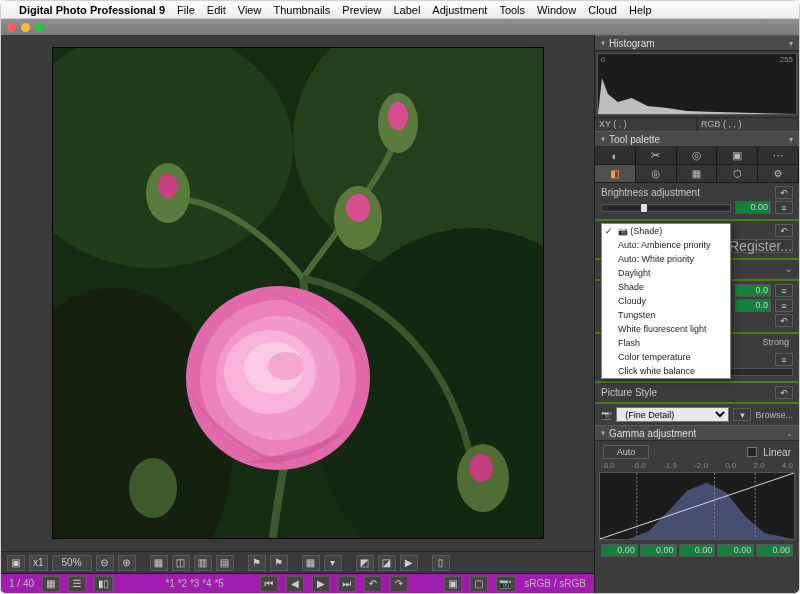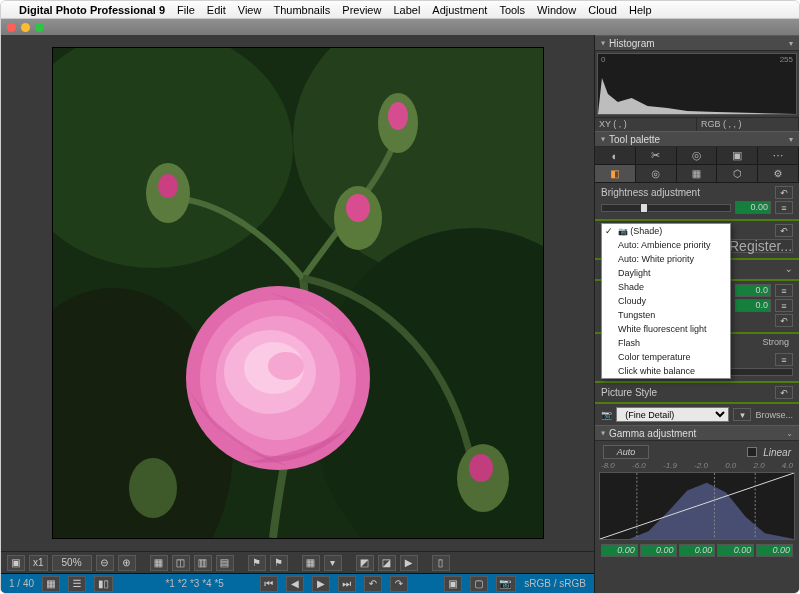--- a/index.html
+++ b/index.html
@@ -46,23 +46,23 @@
 .segbtn div { flex:1; height:14px; background:#383838; border:1px solid #555; color:#aaa; font-size:14px; display:flex; align-items:center; justify-content:center; }
 
 .wb-popup { position:absolute; left:600px; top:222px; width:130px; background:#fff; border:1px solid #888; box-shadow:2px 2px 6px rgba(0,0,0,.4); font-size:9px; color:#222; z-index:50; }
 .wb-popup .item { padding:2px 6px 2px 16px; position:relative; white-space:nowrap; }
 .wb-popup .item.sel::before { content:"✓"; position:absolute; left:3px; }
 .wb-popup .item.sel .cam::before { content:"📷 "; font-size:8px; }
 
 .toolbar { height:22px; background:#3a3a3a; border-top:1px solid #222; display:flex; align-items:center; padding:0 6px; gap:4px; }
 .tbtn { min-width:18px; height:16px; background:#444; border:1px solid #5a5a5a; color:#ccc; font-size:10px; display:inline-flex; align-items:center; justify-content:center; padding:0 3px; }
 .toolbar .sep { width:6px; }
-.statusbar { height:20px; background:#0369a1; border-top:1px solid #111; display:flex; align-items:center; padding:0 8px; gap:8px; font-size:10px; color:#bbb; }
+.statusbar { height:20px; background:#a21caf; border-top:1px solid #111; display:flex; align-items:center; padding:0 8px; gap:8px; font-size:10px; color:#bbb; }
 .statusbar .right { margin-left:auto; }
-.gamma { margin:2px;font-style:italic; }
+.gamma { margin:2px; }
 .gamma-hd { display:flex; gap:6px; align-items:center; padding:2px 6px; }
 .gamma-hd .auto { width:46px; height:14px; background:#3a3a3a; border:1px solid #5e5e5e; font-size:9px; display:flex; align-items:center; justify-content:center; color:#ccc; }
 .gamma-axis { display:flex; justify-content:space-between; font-size:8px; color:#888; padding:0 4px; }
 .gamma-plot { height:68px; background:#1c1c1c; border:1px solid #555; margin:2px; position:relative; }
 .gamma-vals { display:flex; gap:2px; padding:2px 4px; }
 .gamma-vals .numbox { flex:1; }
 .pstyle { display:flex; gap:4px; padding:3px 6px; align-items:center; }
 .pstyle select { flex:1; height:15px; background:#e8e8e8; border:1px solid #777; font-size:9px; padding-left:4px; }
 .strength { display:flex; justify-content:space-between; font-size:9px; color:#bbb; padding:3px 10px; }
 .checkbox { width:10px; height:10px; border:1px solid #777; background:#222; display:inline-block; }

